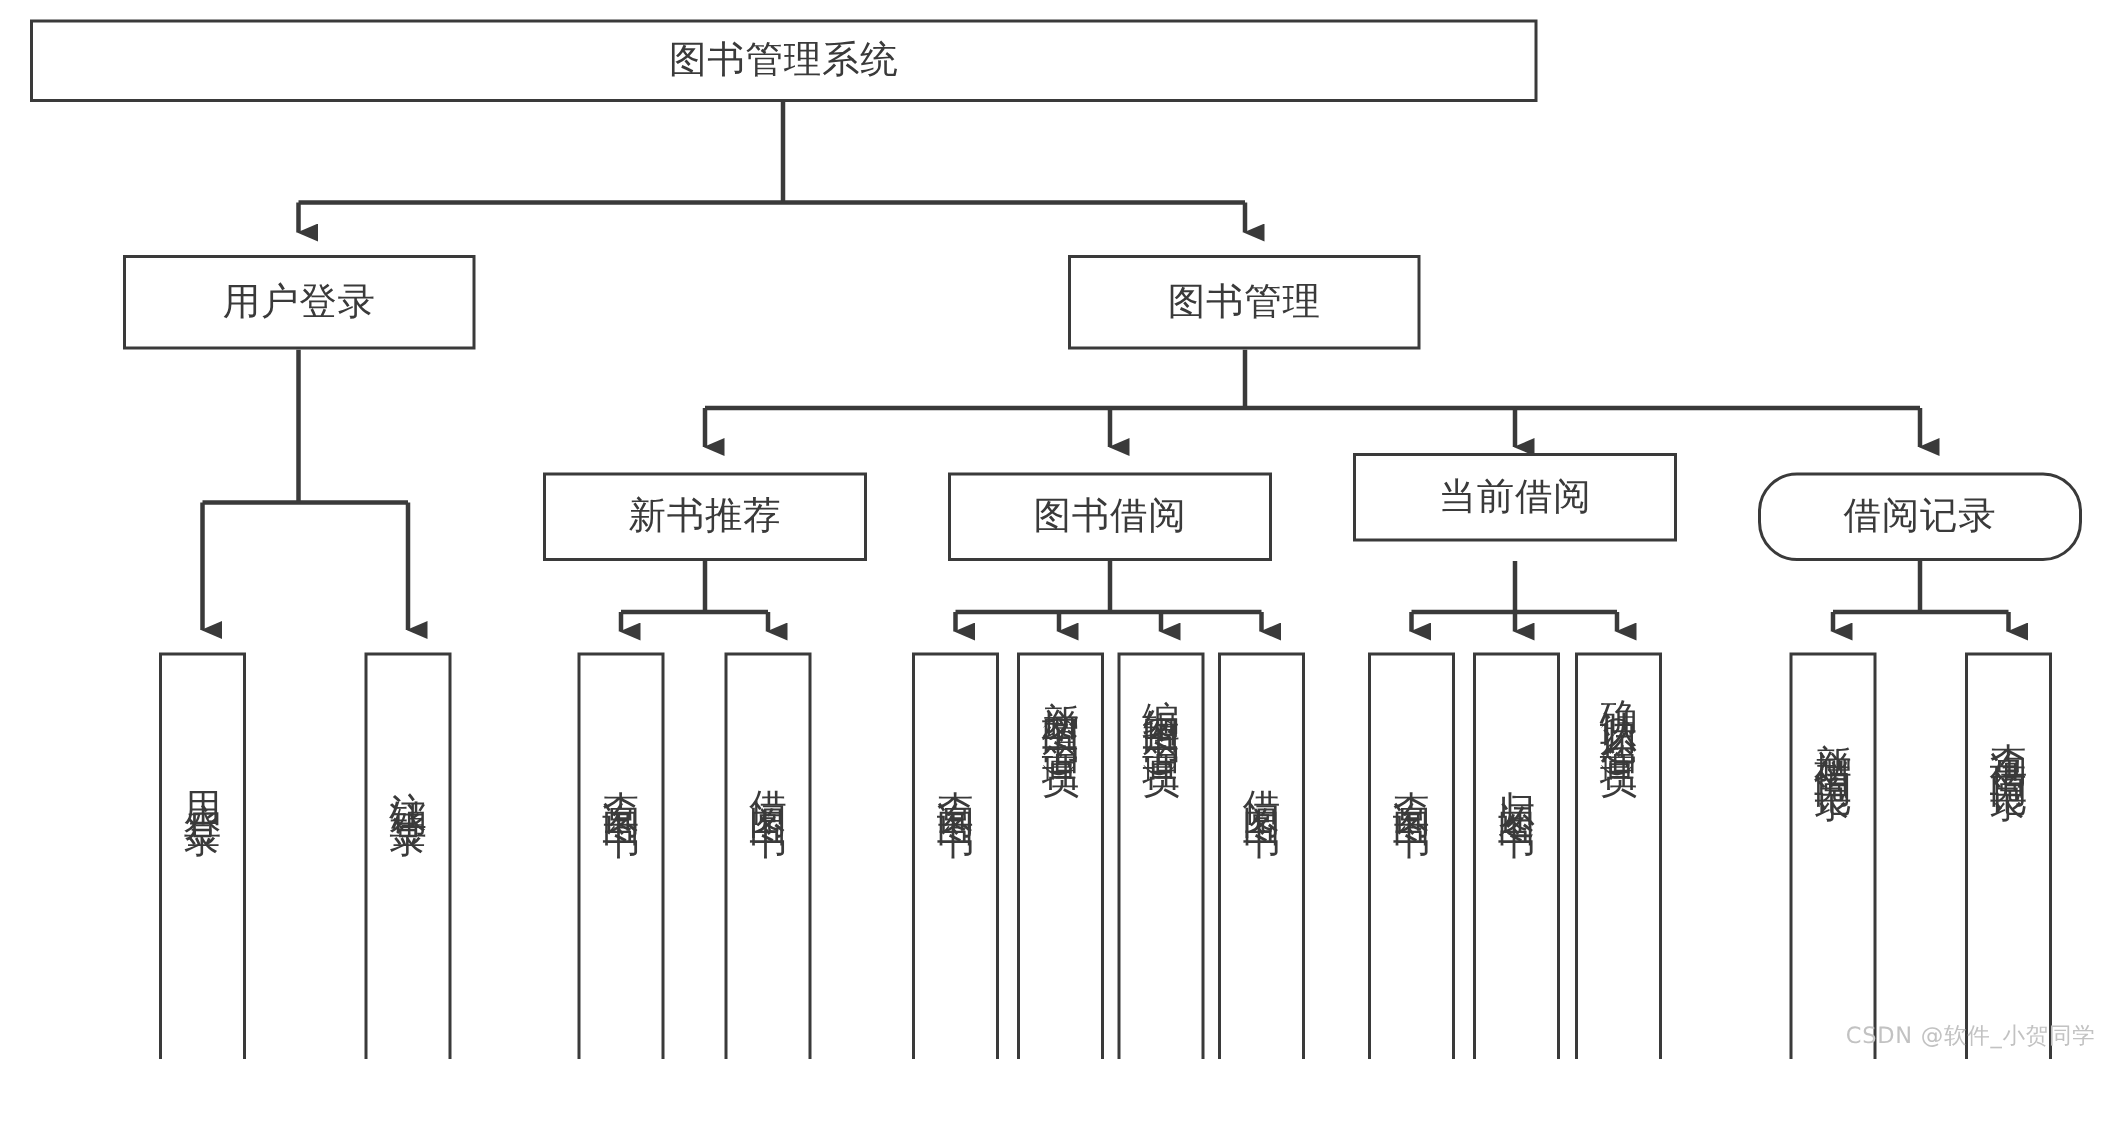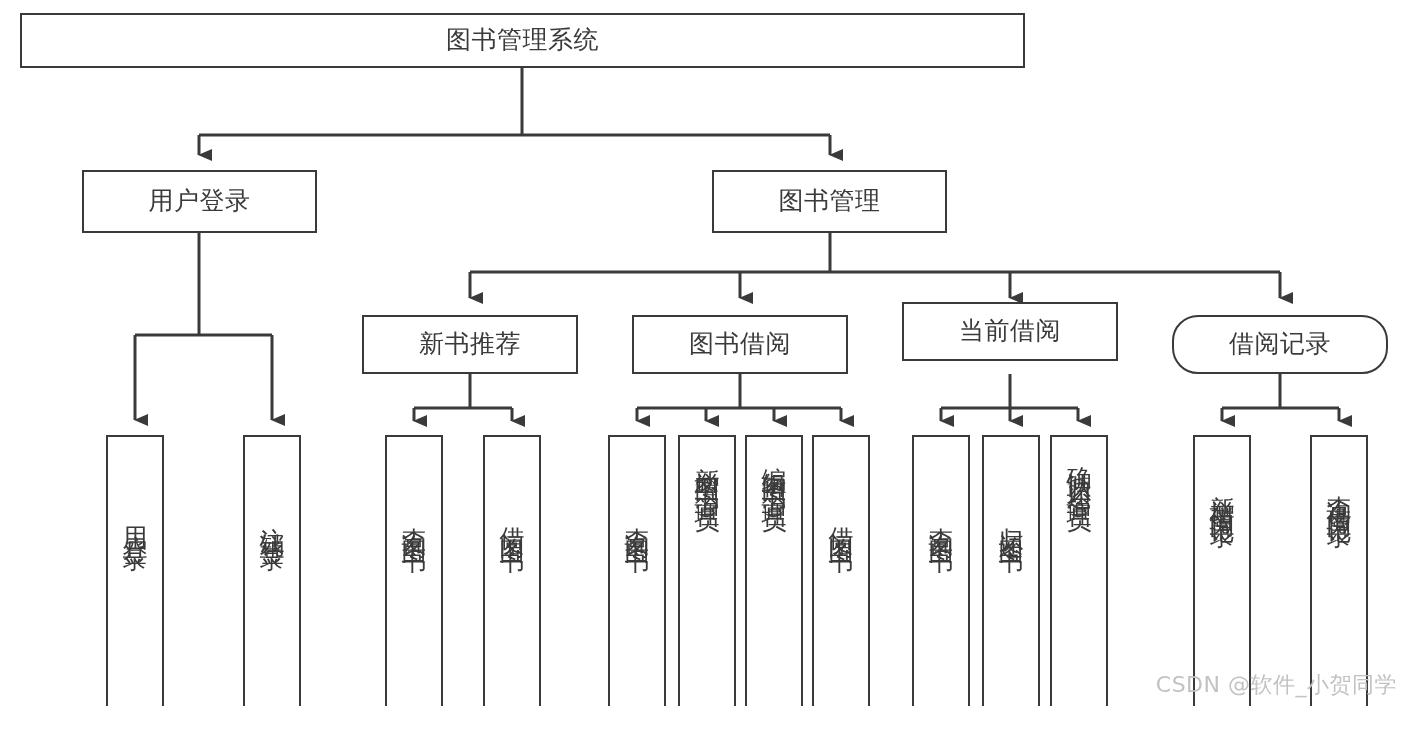--- a/index.html
+++ b/index.html
@@ -59,21 +59,21 @@
     line-height: 1;
     white-space: nowrap;
   }
   .node.v.tall .label {
     letter-spacing: 6px;
   }
   #watermark {
     position: absolute;
     right: 8px;
     bottom: 6px;
-    font-size: 22px;
+    font-size: 15px;
     color: #c2c2c2;
     letter-spacing: 0.5px;
     white-space: nowrap;
   }
 </style>
 </head>
 <body>
 
 <div id="canvas">
 

